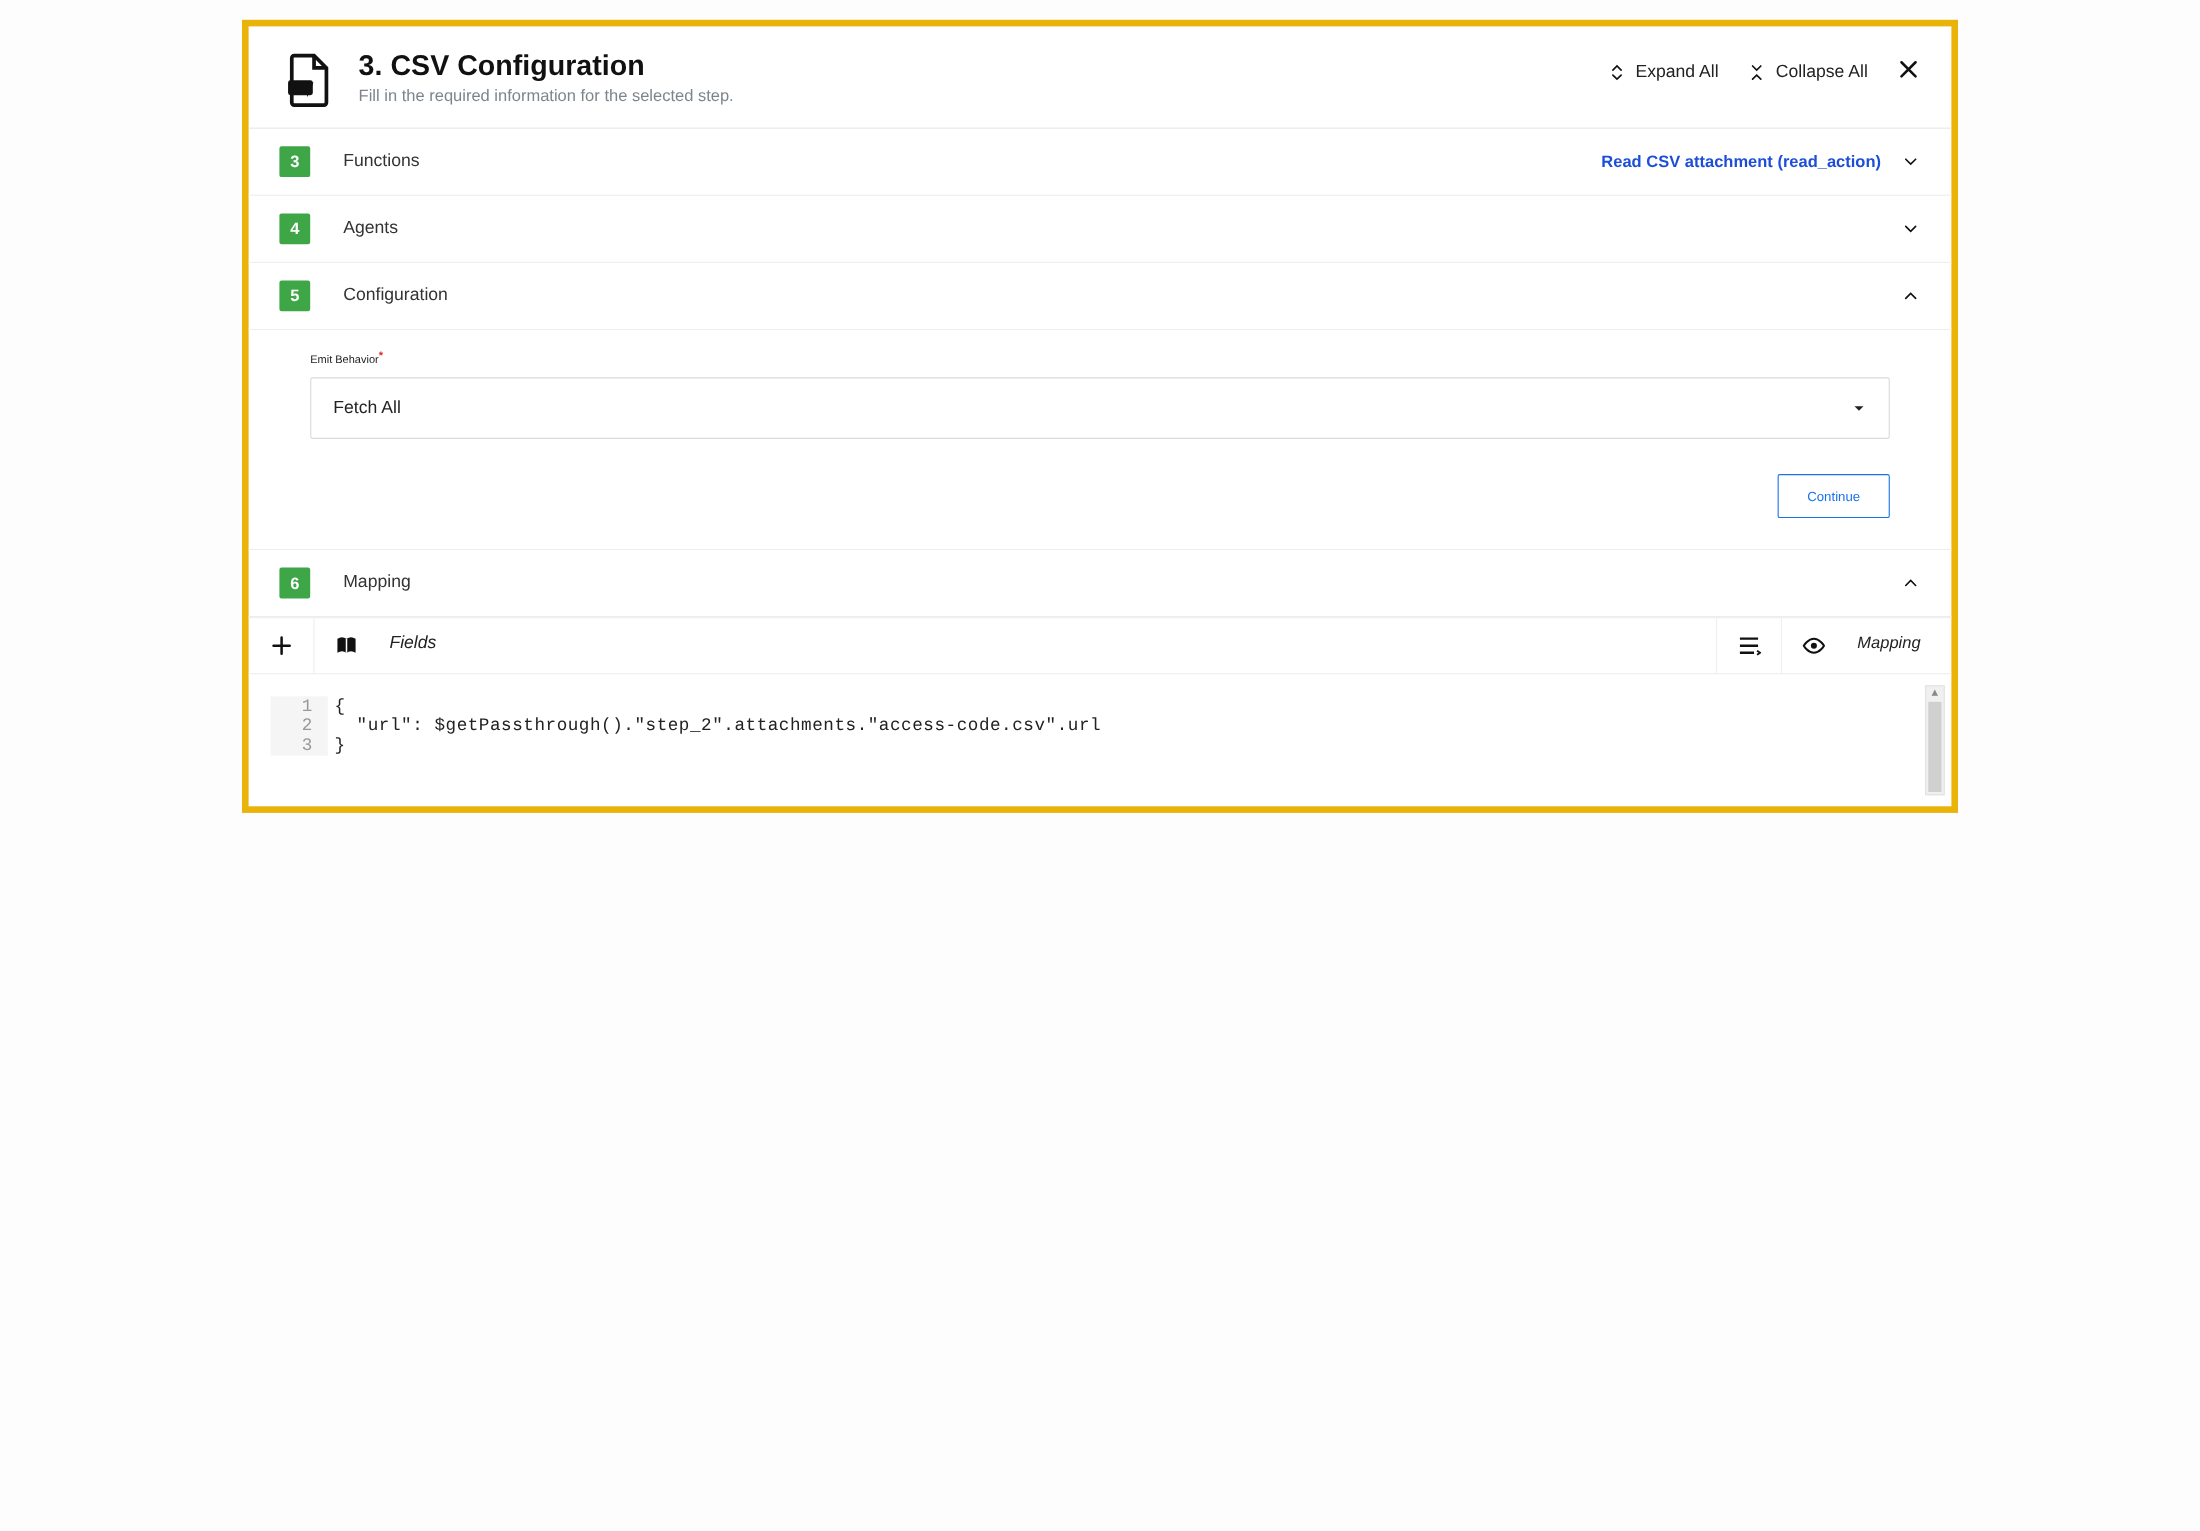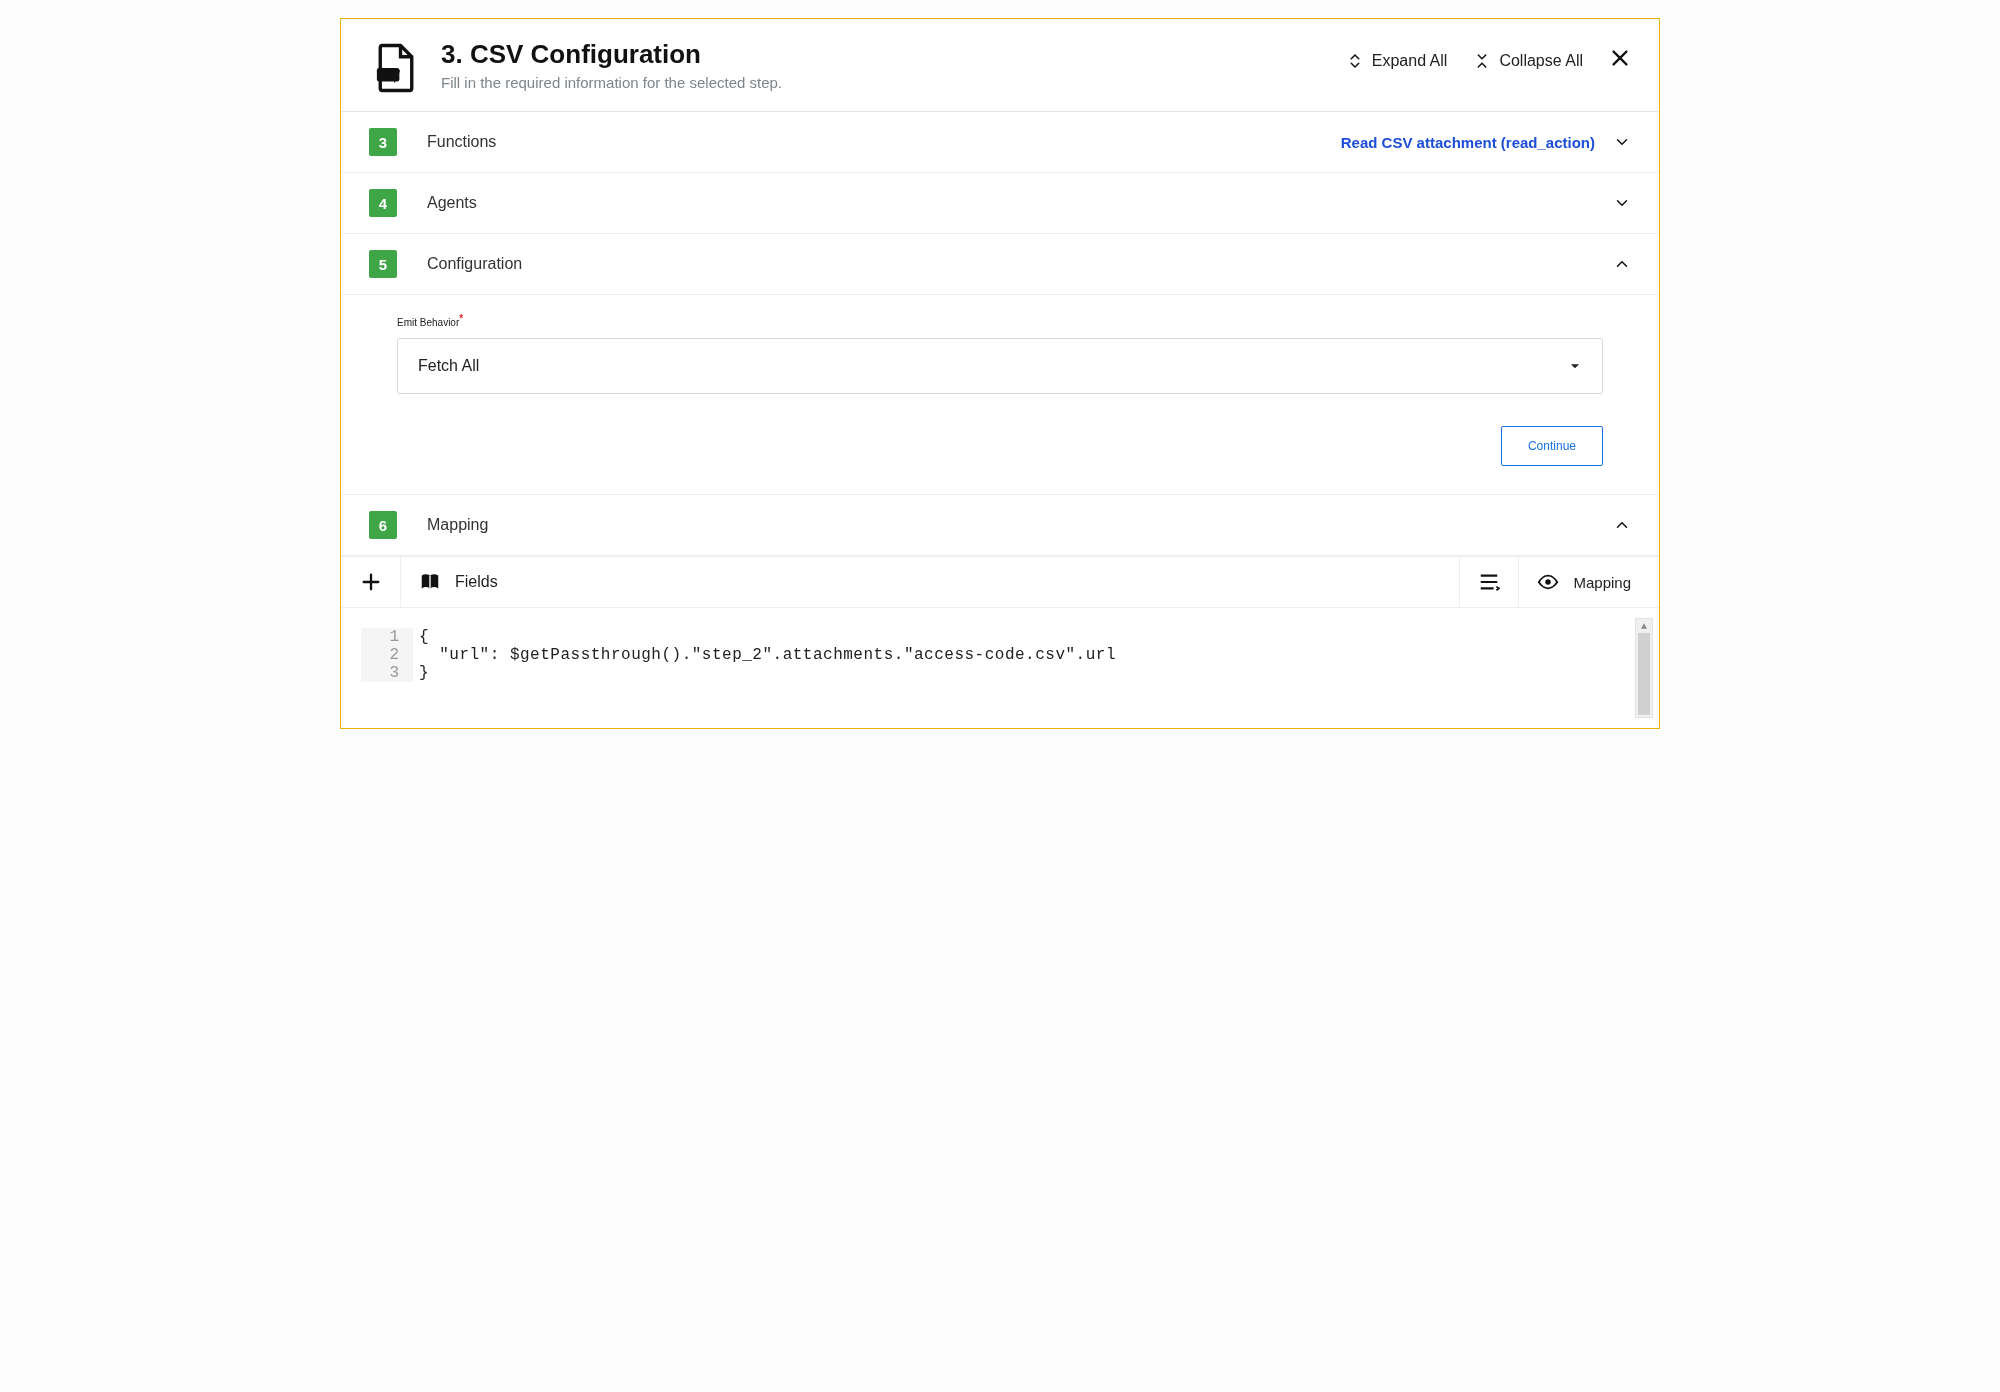--- a/index.html
+++ b/index.html
@@ -8,23 +8,23 @@
     font-size: 15px;
     color: #222;
     background: #fdfdfd;
     width: 2000px;
     height: 1392px;
     display: flex;
     justify-content: center;
     align-items: flex-start;
   }
   .panel {
-    width: 1320px;
+    width: 1560px;
     background: #fff;
-    border: 1px solid #eab308;
+    border: 6px solid #eab308;
     margin-top: 18px;
   }
 
   
   .panel-header {
     display: flex;
     align-items: flex-start;
     padding: 20px 28px 16px 28px;
     border-bottom: 1px solid #e5e5e5;
   }
@@ -137,23 +137,23 @@
 
   
   .map-toolbar {
     display: flex;
     align-items: center;
     border-top: 1px solid #eee;
     border-bottom: 1px solid #eee;
   }
   .map-toolbar .cell {
     display: flex;
-    align-items: center;
-    gap: 14px;
+    gap: 28px;
     padding: 14px 18px;
+    font-style: italic;
   }
   .map-toolbar .plus-cell { border-right: 1px solid #eee; width: 60px; justify-content:center;}
   .map-toolbar .fields-cell { font-size: 16px; }
   .map-toolbar .spacer { flex: 1; }
   .map-toolbar .format-cell { border-left:1px solid #eee; border-right: 1px solid #eee; }
   .map-toolbar .eval-cell { padding-right: 28px; }
 
   
   .code-area {
     padding: 20px 20px 46px 20px;

